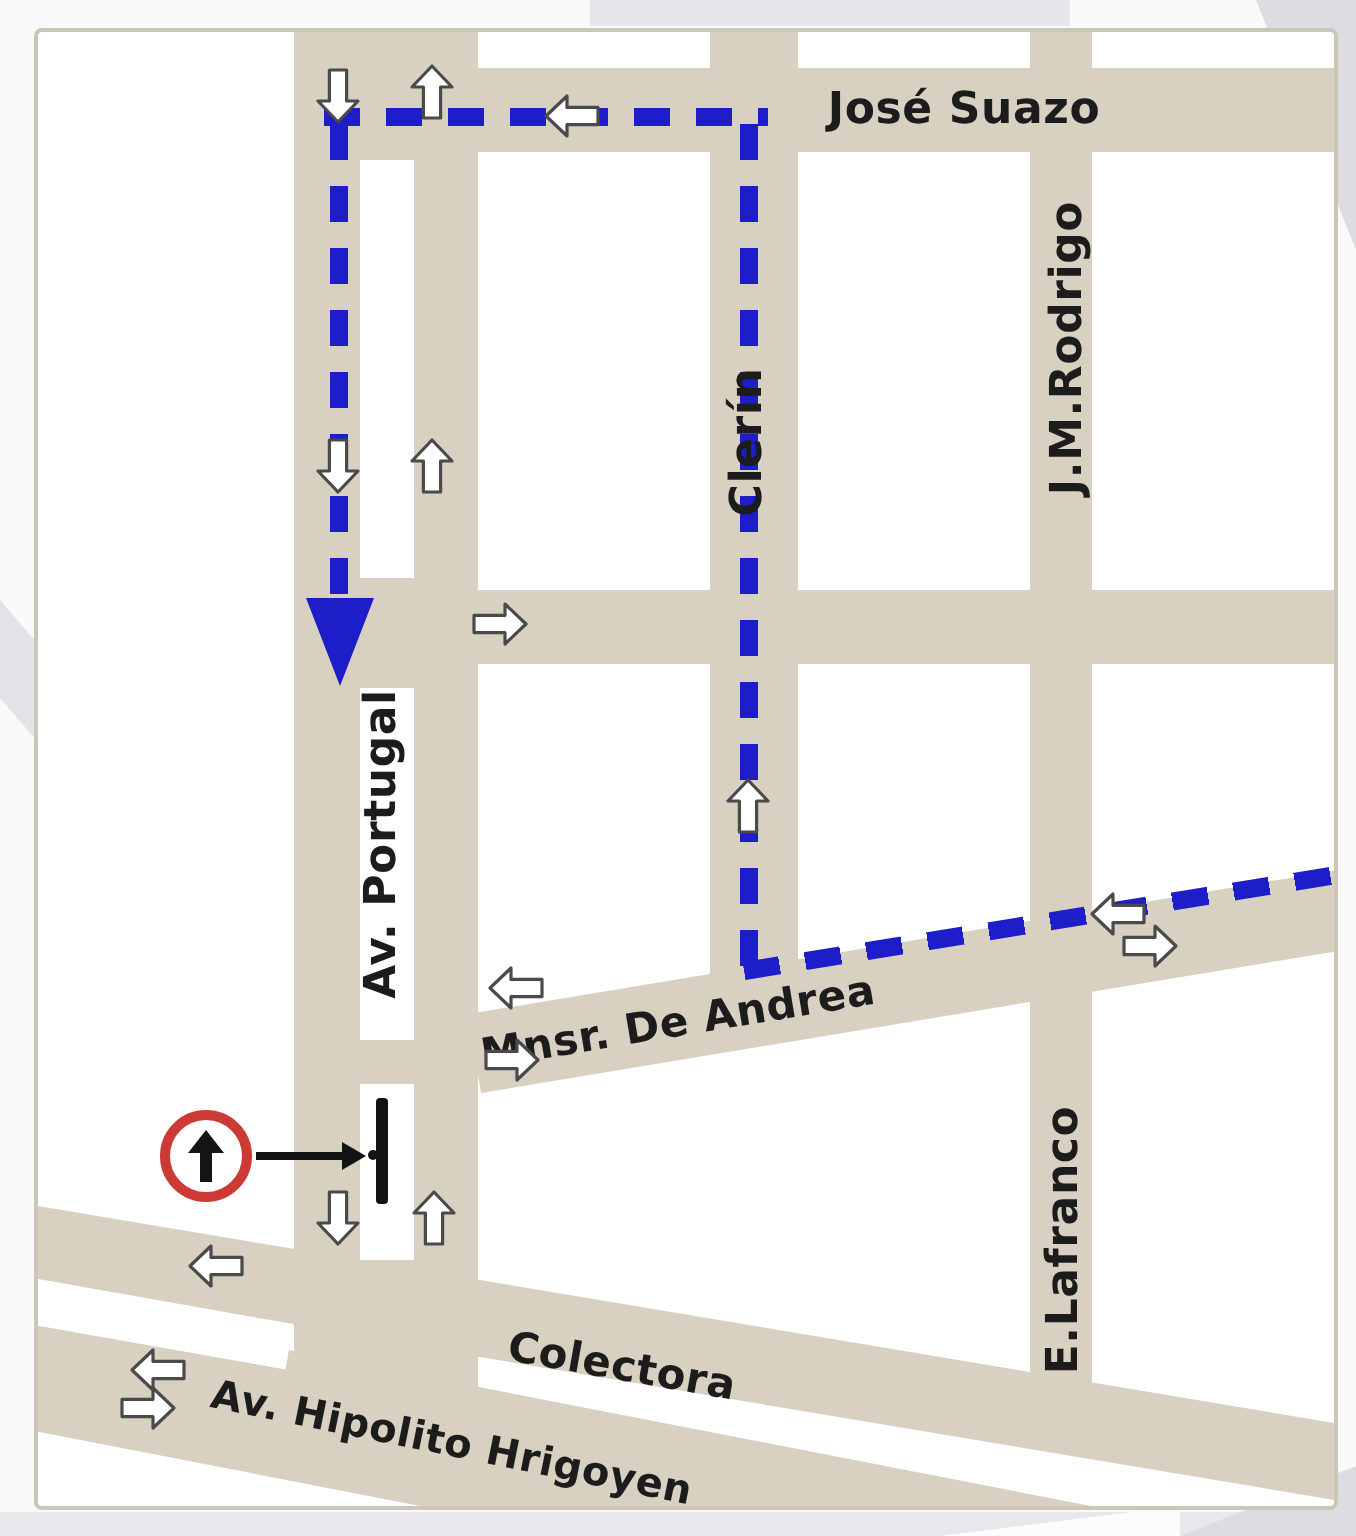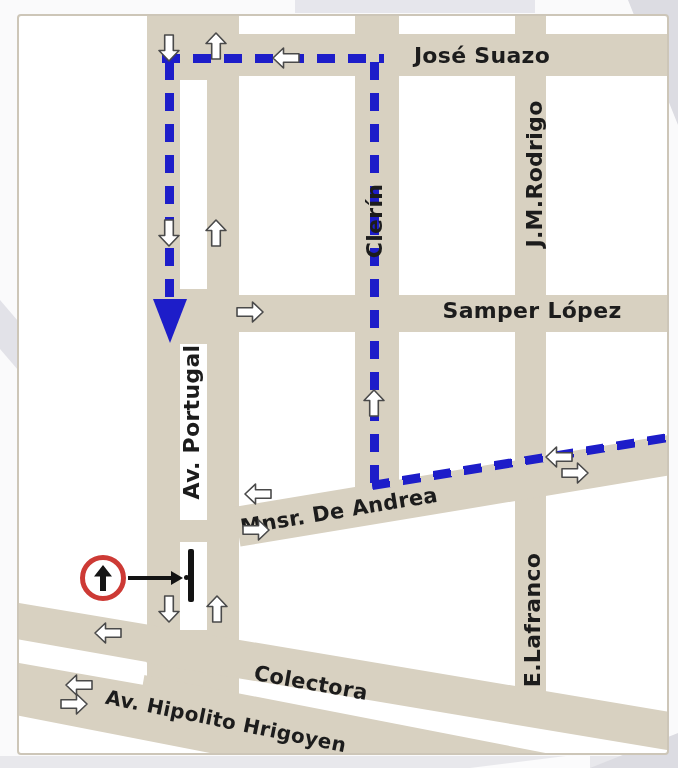--- a/index.html
+++ b/index.html
@@ -117,21 +117,20 @@
   <div class="median median-portugal-3"></div>
   <div class="median median-colectora"></div>
 
   <div class="route-h route-jose-suazo"></div>
   <div class="route-v route-av-portugal"></div>
   <div class="route-arrowhead"></div>
   <div class="route-v route-clerin"></div>
   <div class="route-h route-andrea"></div>
 
   <div class="street-label lbl-jose-suazo">José Suazo</div>
-  <div class="street-label lbl-samper-lopez">Samper López</div>
   <div class="street-label lbl-clerin">Clerín</div>
   <div class="street-label lbl-jm-rodrigo">J.M.Rodrigo</div>
   <div class="street-label lbl-av-portugal">Av. Portugal</div>
   <div class="street-label lbl-mnsr-de-andrea">Mnsr. De Andrea</div>
   <div class="street-label lbl-e-lafranco">E.Lafranco</div>
   <div class="street-label lbl-colectora">Colectora</div>
   <div class="street-label lbl-av-hipolito">Av. Hipolito Hrigoyen</div>
 
   <div id="arrow-layer">
       <div class="dir-arrow" style="left: 138px; top: 17px; transform: rotate(180deg);">

